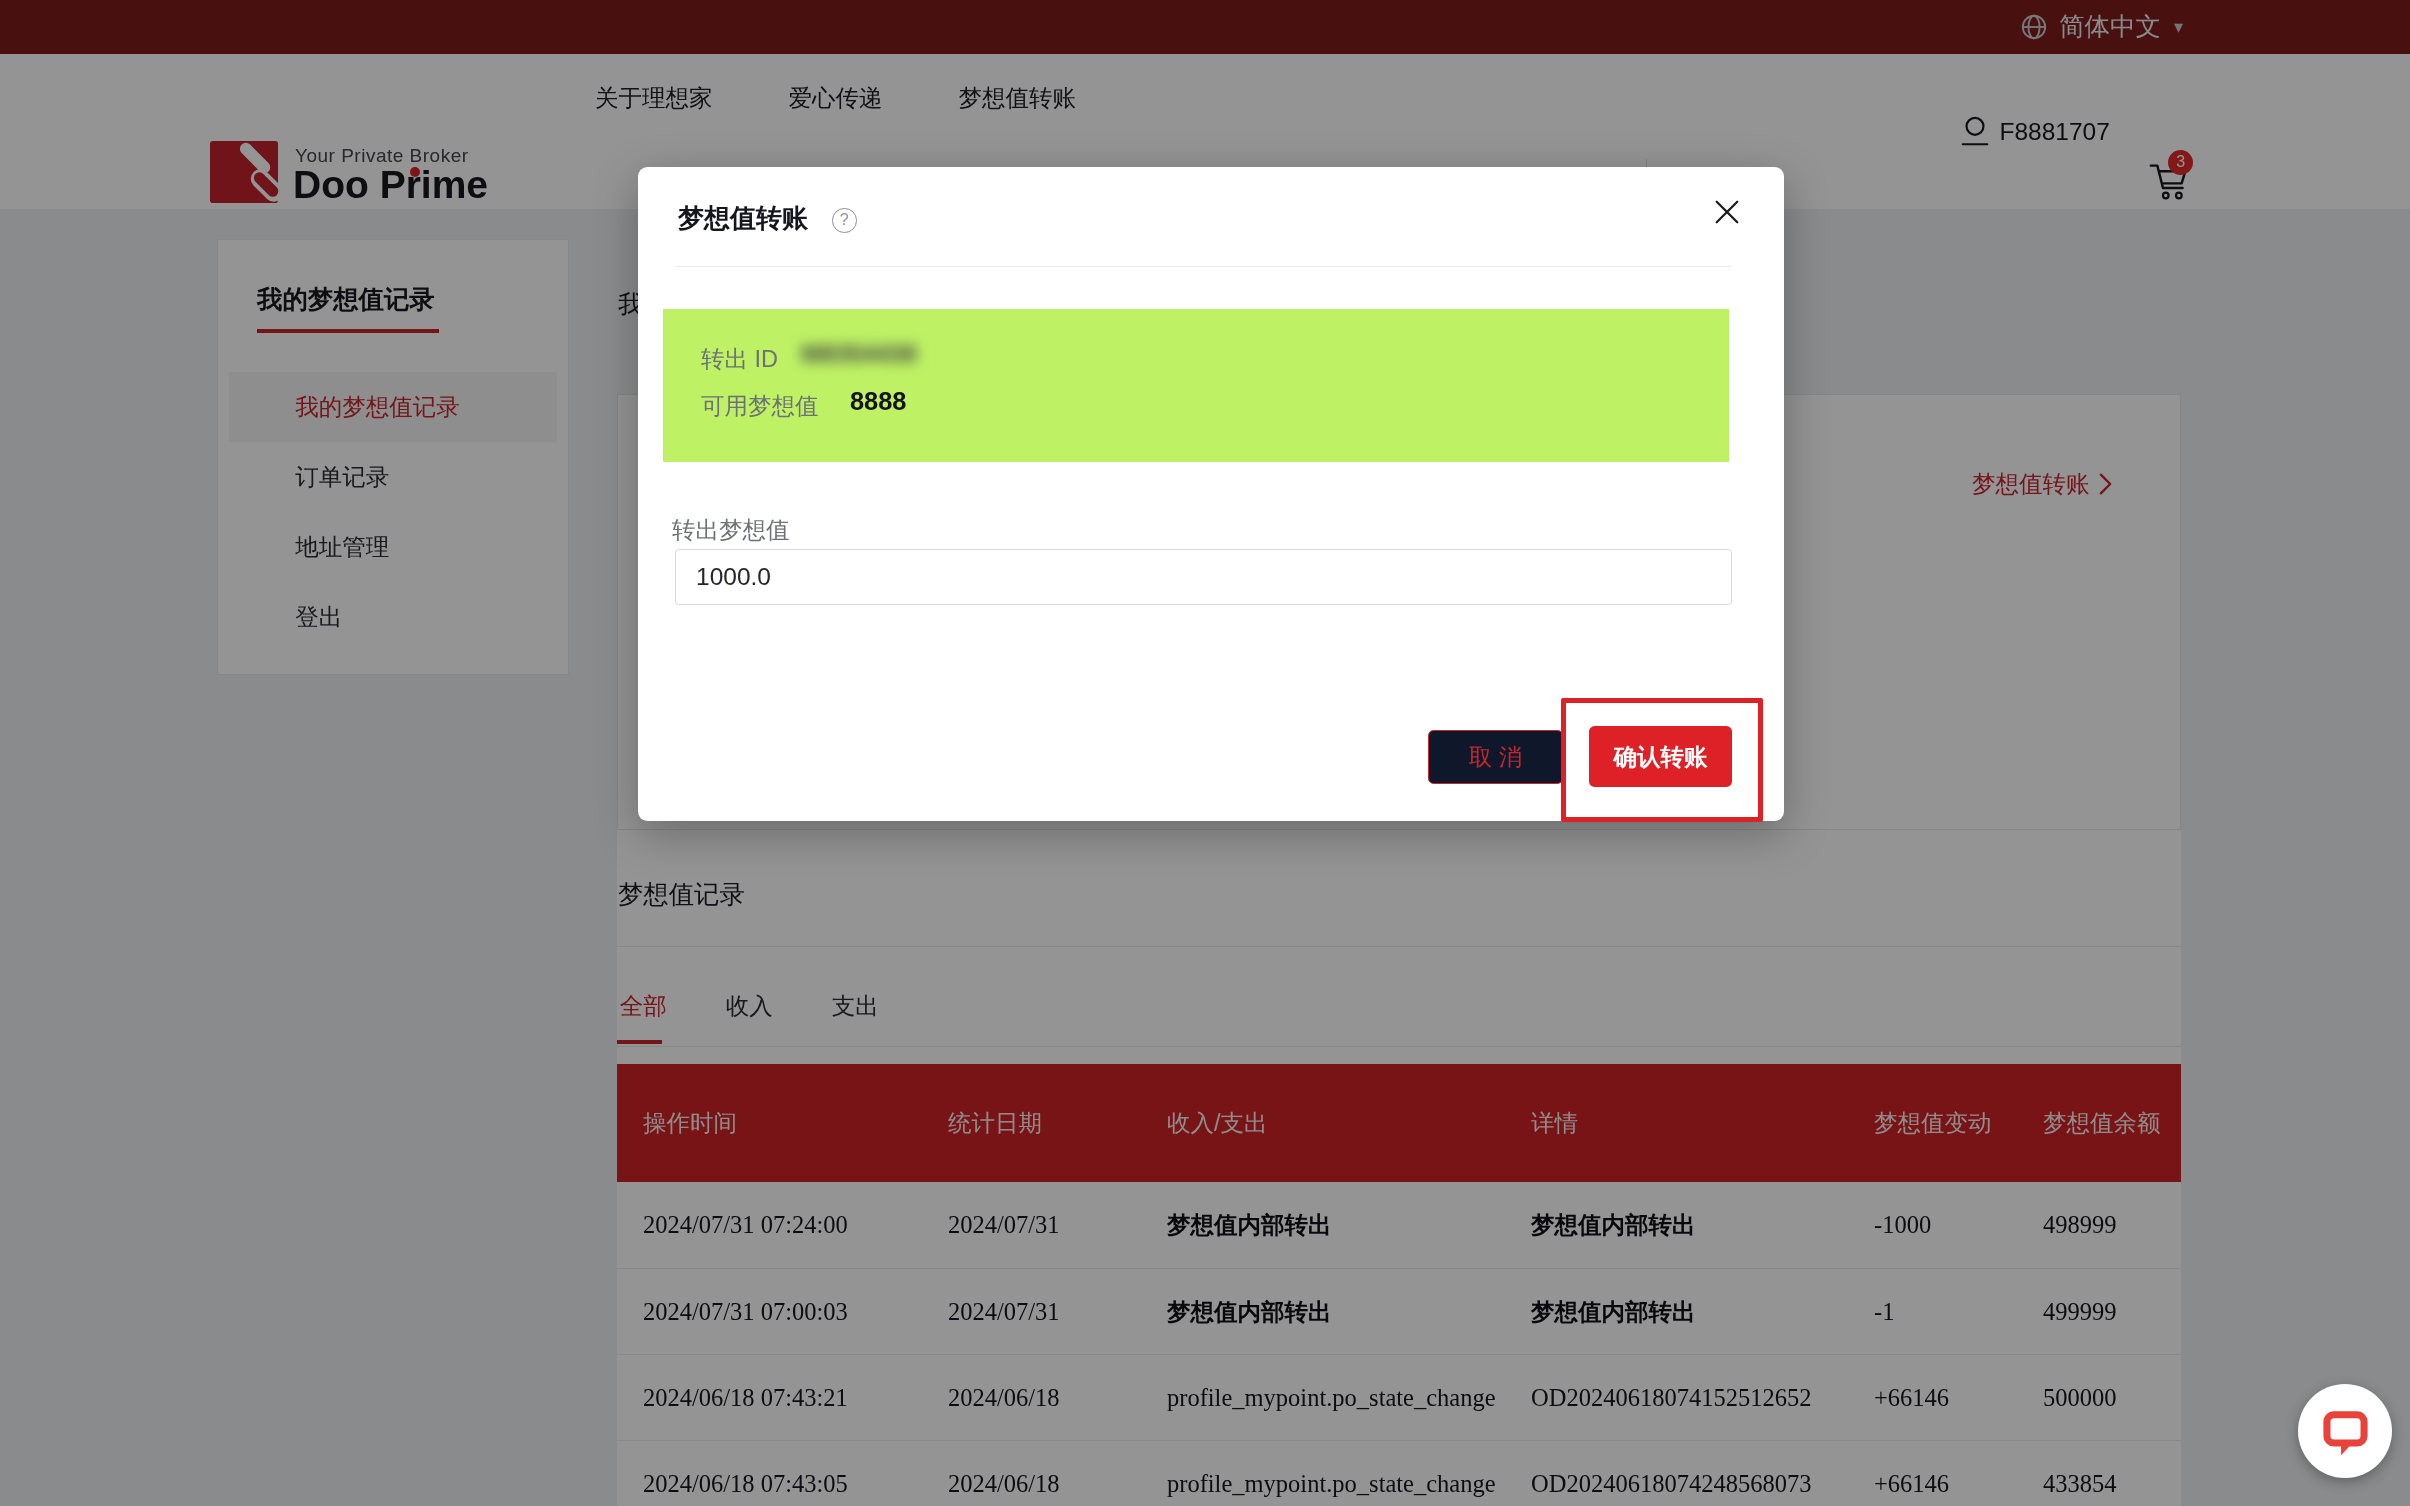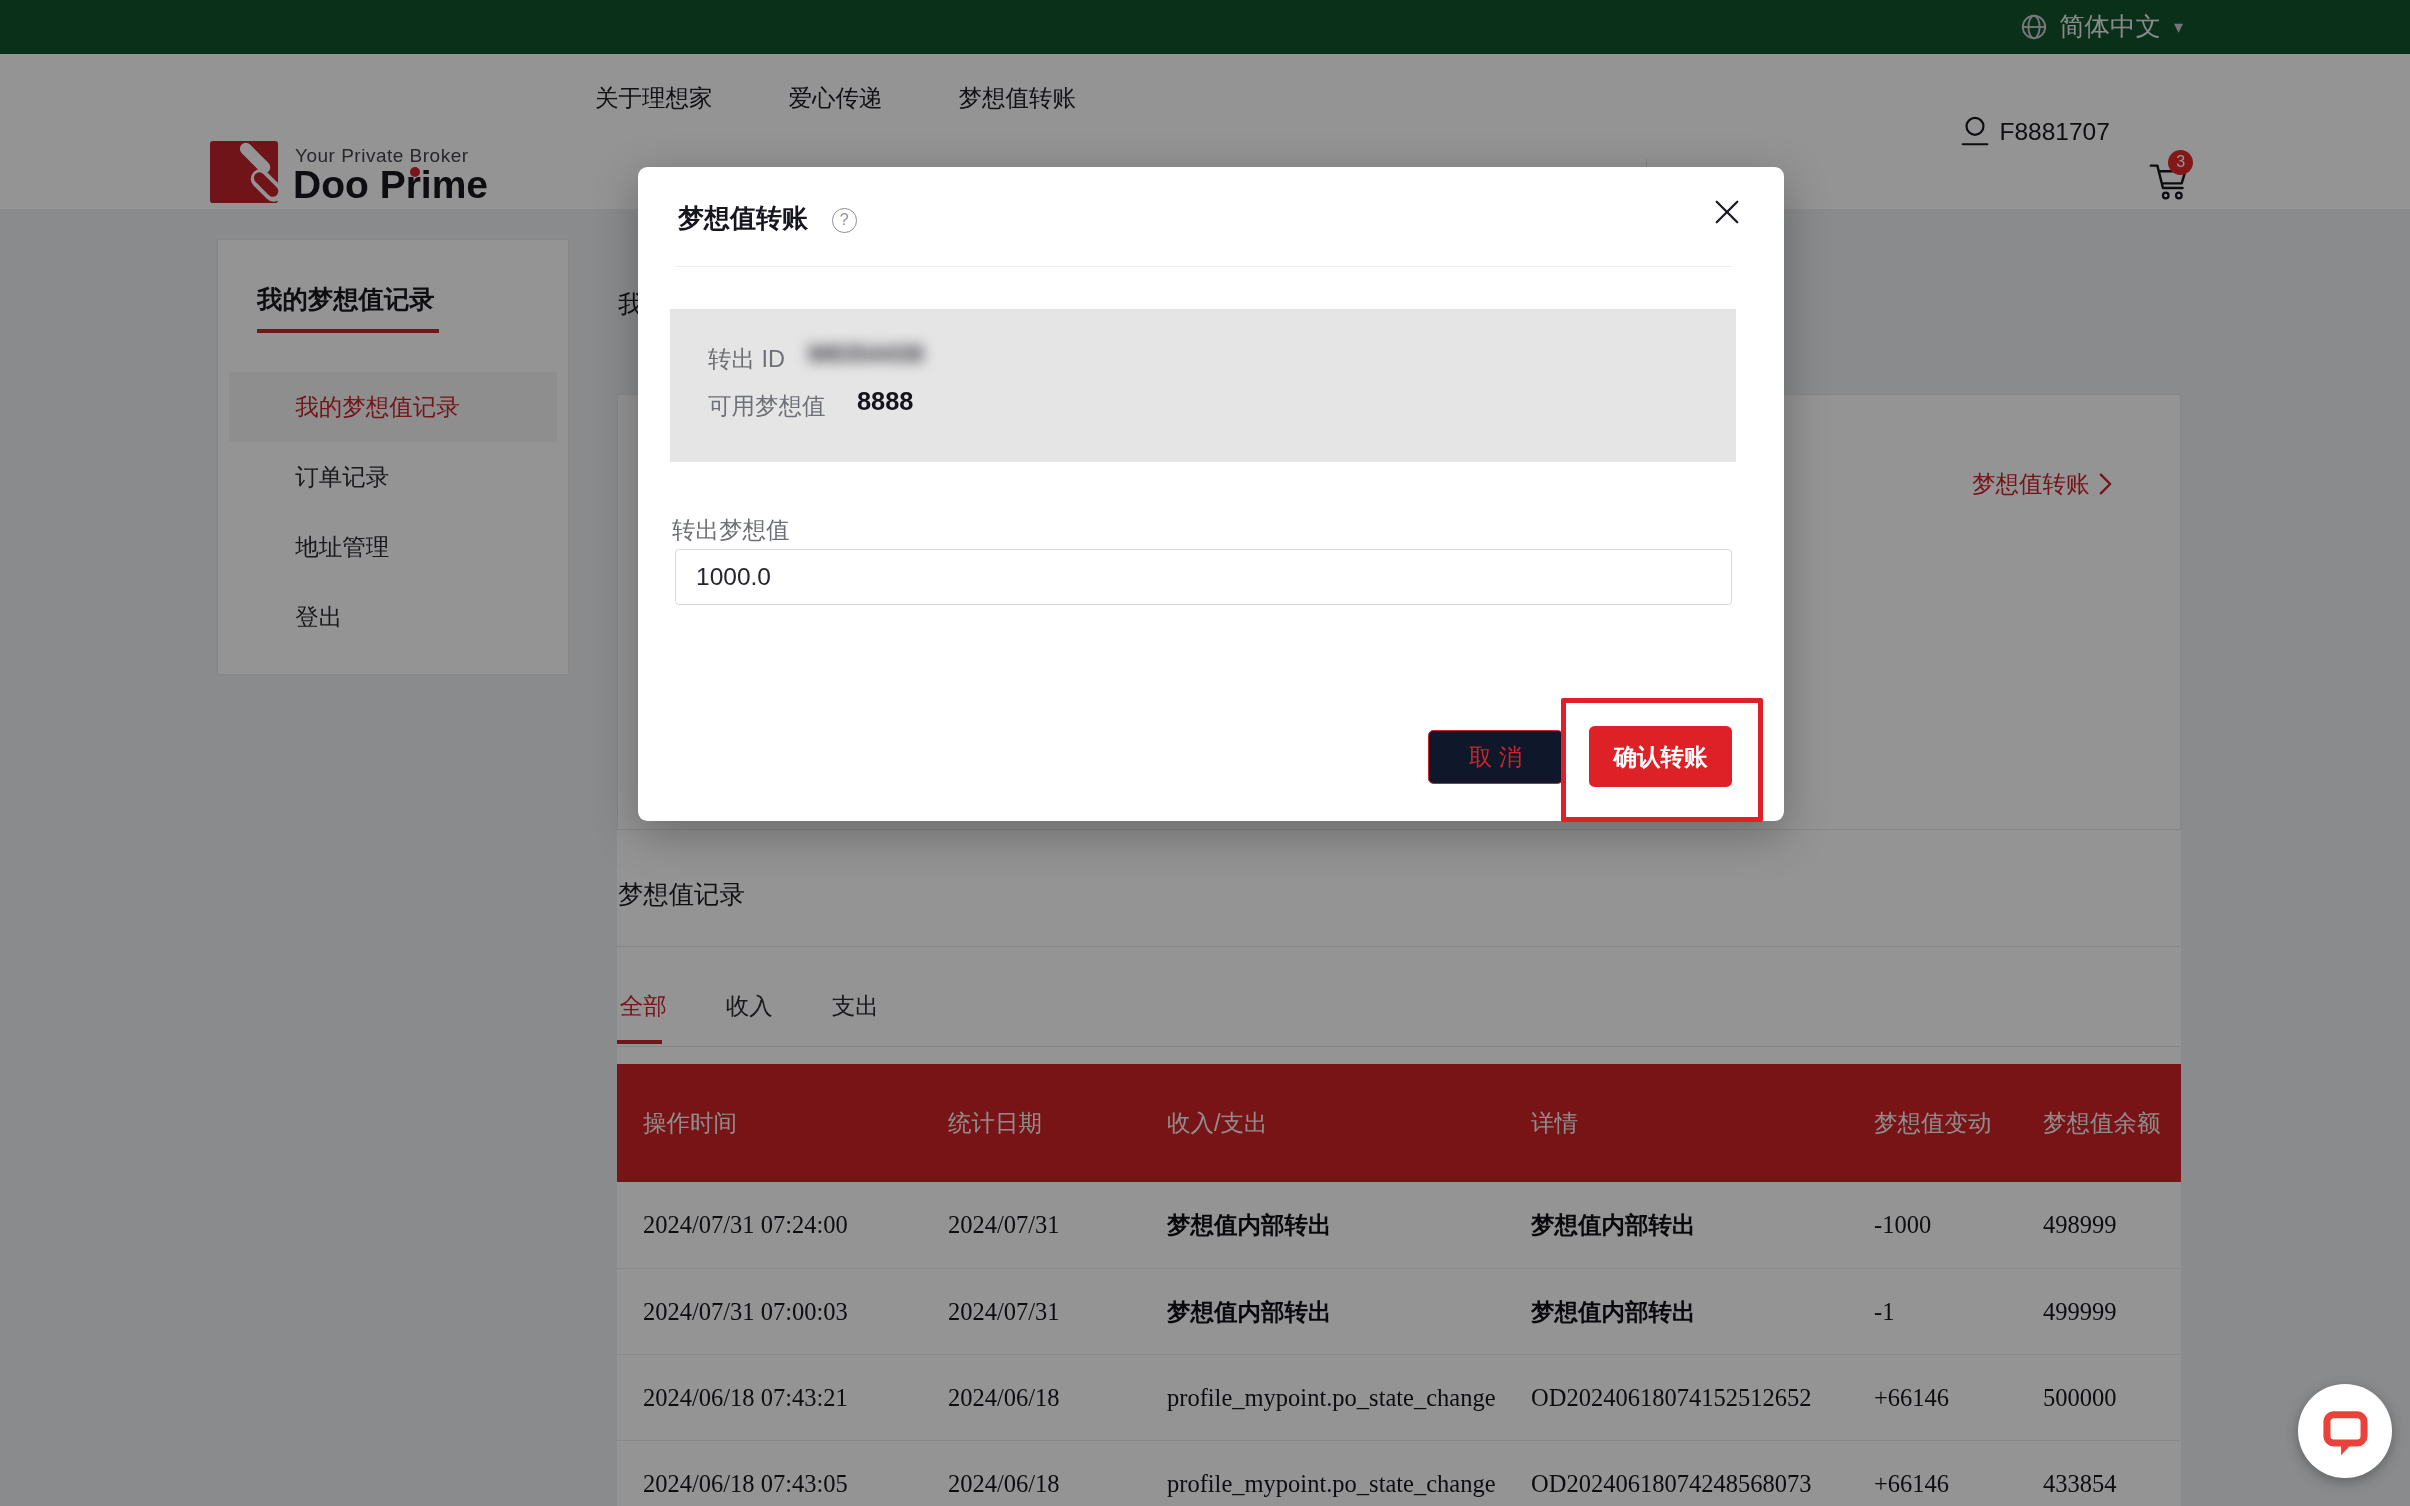--- a/index.html
+++ b/index.html
@@ -1,21 +1,21 @@
 <!DOCTYPE html>
 <html style="font-size:15px"><head>
 <meta charset="utf-8">
 <style>
   * { margin:0; padding:0; box-sizing:border-box; }
   html,body { width:2411px; height:1507px; overflow:hidden; }
   body { font-family:"Liberation Sans", sans-serif; background:#eef0f2; }
   .stage { position:relative; width:2411px; height:1507px; }
 
   
-  .topbar { position:absolute; left:0; top:0; width:2411px; height:54px; background:#14532d; z-index:1; }
+  .topbar { position:absolute; left:0; top:0; width:2411px; height:54px; background:#7f1d1d; z-index:1; }
   .lang { position:absolute; right:228px; top:0; height:54px; display:flex; align-items:center; gap:11.3px; cursor:pointer; }
   .lang-label { color:#eceef2; font-size:25.4px; }
   .lang-caret { color:#c9c9d2; font-size:18px; margin-left:1.9px; }
 
   
   .header { position:absolute; left:0; top:54px; width:2411px; height:155px; background:#ffffff; z-index:1; }
   .logo { position:absolute; left:210px; top:84px; width:282px; height:66px;padding-left:21px; }
   .logo-square { position:absolute; left:0; top:2.8px; width:68px; height:62px; background:#c3242b; border-radius:2.8px; }
   .logo-bar-white { position:absolute; left:26px; top:11.3px; width:38px; height:12.2px; background:#ffffff; border-radius:7.5px; transform:rotate(45deg); }
   .logo-bar-gap { position:absolute; left:38px; top:38px; width:38px; height:19px; background:#ffffff; border-radius:9.4px; transform:rotate(45deg); }
@@ -77,21 +77,21 @@
 
   
   .overlay { position:absolute; left:0; top:0; width:2411px; height:1507px; background:rgba(0,0,0,0.42); z-index:10; }
 
   
   .modal { position:absolute; left:638px; top:167px; width:1146px; height:654px; background:#fff; border-radius:9.4px; box-shadow:0 13px 45px rgba(0,0,0,.28); z-index:20; }
   .m-title { position:absolute; left:40px; top:34px; font-size:26px; font-weight:700; color:#16161e; }
   .m-help { position:absolute; left:194px; top:41px; width:24.5px; height:24.5px; border:1.9px solid #8f8f98; border-radius:50%; color:#8f8f98; font-size:16px; display:flex; align-items:center; justify-content:center; cursor:pointer; }
   .m-close { position:absolute; left:1068px; top:24.5px; width:41px; height:41px; display:flex; align-items:center; justify-content:center; cursor:pointer; }
   .m-divider { position:absolute; left:37px; top:99px; width:1057px; height:0.9px; background:#ececee; }
-  .m-panel { position:absolute; left:32px; top:142px; width:1066px; height:153px; background:#e5e5e5; }
+  .m-panel { position:absolute; left:25px; top:142px; width:1066px; height:153px; background:#bef264; }
   .mp-label1 { position:absolute; left:38px; top:34px; font-size:23.5px; color:#6e7077; }
   .mp-value1 { position:absolute; left:138px; top:31px; font-size:24.5px; font-weight:600; color:#3a3a42; filter:blur(6.6px); }
   .mp-label2 { position:absolute; left:38px; top:81px; font-size:23.5px; color:#6e7077; }
   .mp-value2 { position:absolute; left:187px; top:78px; font-size:25.4px; font-weight:700; color:#14141c; }
   .m-amount-label { position:absolute; left:34px; top:347px; font-size:23.5px; color:#6e7077; }
   .m-input { position:absolute; left:37px; top:382px; width:1057px; height:56px; border:0.9px solid #d9d9dc; border-radius:3.8px; font-size:24.5px; color:#26262e; padding-left:20px; outline:none; font-family:"Liberation Sans",sans-serif; }
   .m-cancel { position:absolute; left:790px; top:563px; width:135px; height:54px; background:#0f172a; border:1.9px solid #c9252d; border-radius:5.6px; color:#c9252d; font-size:23.5px; cursor:pointer; font-family:"Liberation Sans",sans-serif; }
   .m-confirm { position:absolute; left:951px; top:559px; width:143px; height:61px; background:#dd2126; border:none; border-radius:5.6px; color:#fff; font-size:23.5px; font-weight:700; cursor:pointer; font-family:"Liberation Sans",sans-serif; }
 
   .highlight { position:absolute; left:1561px; top:698px; width:202px; height:124px; border:5.6px solid #dd2126; border-radius:1.9px; z-index:30; pointer-events:none; }

